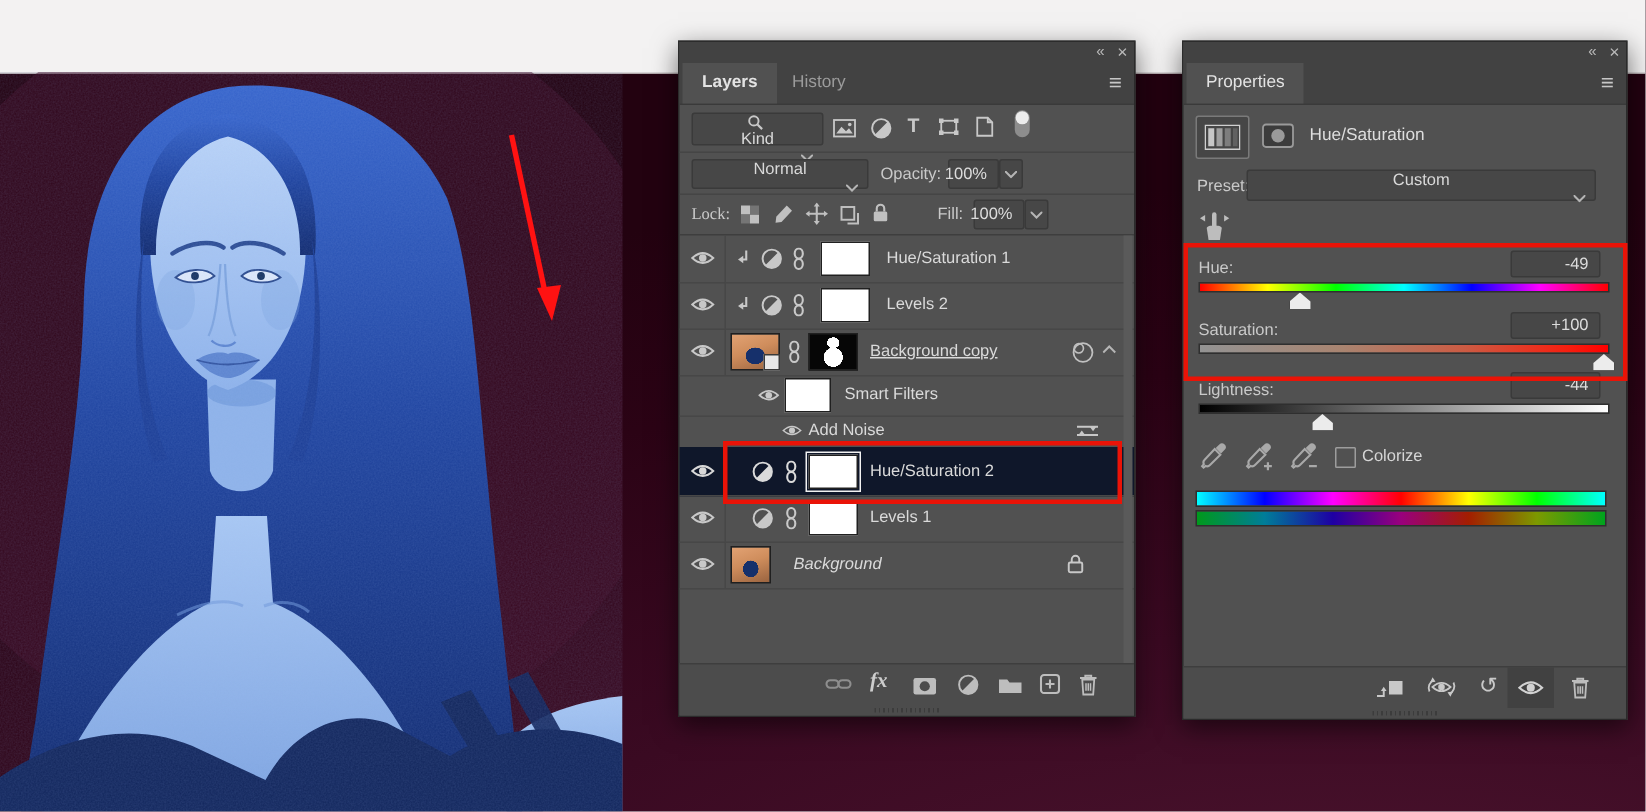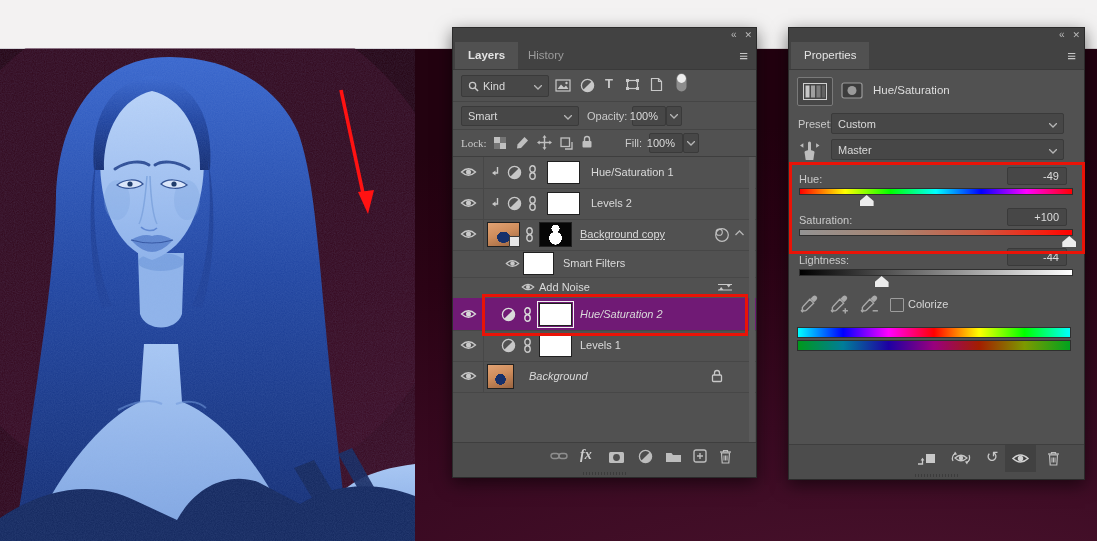--- a/index.html
+++ b/index.html
@@ -12,26 +12,26 @@
   .photo{position:absolute;left:0;top:48px;width:415px;height:493px;}
   
   .panel{position:absolute;background:#515151;border:1px solid #2b2b2b;box-shadow:0 5px 16px rgba(0,0,0,.55);}
   .titlebar{position:absolute;left:0;top:0;right:0;height:14px;background:#424242;}
   .titlebar .winicons{position:absolute;right:4px;top:0;height:14px;display:flex;gap:8px;align-items:center;color:#b9b9b9;font-size:10px;line-height:14px;}
   .tabbar{position:absolute;left:0;top:14px;right:0;height:27px;background:#424242;border-bottom:1px solid #3a3a3a;}
   .tab{position:absolute;top:0;height:27px;line-height:27px;padding:0 13px;font-size:11.5px;color:#9b9b9b;}
   .tab.active{background:#515151;color:#e3e3e3;}
   .menu-glyph{position:absolute;right:8px;top:4px;color:#c6c6c6;font-size:15px;line-height:20px;}
   .lbl{font-size:11px;color:#c9c9c9;}
-  .sel{position:absolute;background:#474747;border:1px solid #3a3a3a;border-radius:2px;color:#d9d9d9;font-size:11px;display:flex;align-items:center;padding:0 6px;box-sizing:border-box;}
+  .sel{position:absolute;background:#474747;border:1px solid #3a3a3a;border-radius:2px;color:#d9d9d9;font-size:11px;display:flex;align-items:center;padding:0 6px;box-sizing:border-box;flex-direction:column;}
   .sel .chev{margin-left:auto;}
   .valbox{position:absolute;background:#474747;border:1px solid #3a3a3a;border-radius:2px;color:#dcdcdc;font-size:11px;display:flex;align-items:center;justify-content:flex-end;padding:0 7px;box-sizing:border-box;}
   .divider{position:absolute;left:0;right:0;height:1px;background:#454545;}
   .row{position:absolute;left:0;right:0;border-bottom:1px solid #474747;}
-  .row.sel-row{background:#701a75;font-style:italic;}
+  .row.sel-row{background:#0f172a;}
   .eyecol{position:absolute;left:0;top:0;bottom:0;width:30px;border-right:1px solid #474747;}
   .lname{position:absolute;font-size:11px;color:#dadada;white-space:nowrap;}
   .thumb{position:absolute;background:#fff;border:1px solid #202020;box-sizing:border-box;}
   .thumb.selb{outline:1.5px solid #f2f2f2;outline-offset:1.5px;}
   .pthumb{position:absolute;border:1px solid #202020;box-sizing:border-box;
     background:
       radial-gradient(60% 70% at 50% 62%, #16306b 0 34%, rgba(0,0,0,0) 35%),
       linear-gradient(160deg,#e2a273 0%,#cf8d5c 45%,#9a6440 100%);}
   .badge{position:absolute;right:-1px;bottom:-1px;width:11px;height:11px;background:#e8e8e8;border:1px solid #3a3a3a;box-sizing:border-box;}
   .mthumb{position:absolute;border:1px solid #202020;box-sizing:border-box;background:
@@ -181,21 +181,21 @@
         <svg width="13" height="21" viewBox="0 0 13 21">
           <rect x="1.5" y="1.5" width="10" height="18" rx="5" fill="#8d8d8d"></rect>
           <circle cx="6.5" cy="6.5" r="4.4" fill="#ededed"></circle>
         </svg>
       </span>
     <div class="divider" style="bottom:0;"></div>
   </div>
 
   <div style="position:absolute;left:0;top:74px;right:0;height:28px;">
     <div class="sel" style="left:8px;top:4px;width:118px;height:20px;">
-      <span>Smart</span>
+      <span>Normal</span>
       <span class="chev"><svg width="8" height="5">
             <path d="M0 0 L4 4 L8 0" stroke="#b5b5b5" fill="none" stroke-width="1.3"></path>
           </svg></span>
     </div>
     <span class="lbl" style="position:absolute;left:134px;top:8px;">Opacity:</span>
     <div class="valbox" style="left:179px;top:4px;width:34px;height:20px;">100%</div>
     <div class="sel" style="left:213px;top:4px;width:16px;height:20px;padding:0;justify-content:center;">
         <svg width="8" height="5">
           <path d="M0 0 L4 4 L8 0" stroke="#b5b5b5" fill="none" stroke-width="1.3"></path>
         </svg>
@@ -525,26 +525,20 @@
   </div>
 
   <span class="ficon" style="position:absolute;left:9px;top:112px;">
     <svg width="24" height="22" viewBox="0 0 24 22">
         <path d="M11.5 3 v9" stroke="#bdbdbd" stroke-width="3" stroke-linecap="round"></path>
         <path d="M6.5 12 c0 -2.2 10 -2.2 10 0 l-1.2 8 h-7.6 Z" fill="#bdbdbd"></path>
         <path d="M2 5.5 l3.4 -2.2 v4.4 Z" fill="#bdbdbd"></path>
         <path d="M21.5 5.5 l-3.4 -2.2 v4.4 Z" fill="#bdbdbd"></path>
       </svg>
   </span>
-  <div class="sel" style="left:42px;top:111px;width:233px;height:21px;">
-    <span>Master</span>
-    <span class="chev"><svg width="8" height="5">
-          <path d="M0 0 L4 4 L8 0" stroke="#b5b5b5" fill="none" stroke-width="1.3"></path>
-        </svg></span>
-  </div>
 
   <span class="lbl" style="position:absolute;left:10px;top:145px;">Hue:</span>
   <div class="valbox" style="left:218px;top:139px;width:60px;height:18px;">-49</div>
   <div class="track" style="left:10px;top:160px;width:272px;background:linear-gradient(to right,#f00,#ff0 16.6%,#0f0 33.3%,#0ff 50%,#00f 66.6%,#f0f 83.3%,#f00);">
     <div class="thumb-tri" style="top: 6px; left: 24.5%;"></div>
   </div>
 
   <span class="lbl" style="position:absolute;left:10px;top:186px;">Saturation:</span>
   <div class="valbox" style="left:218px;top:180px;width:60px;height:18px;">+100</div>
   <div class="track" style="left:10px;top:201px;width:272px;background:linear-gradient(to right,#939393 0%,#a98470 35%,#cc5b43 65%,#f61f10 90%,#ff0000 100%);">

